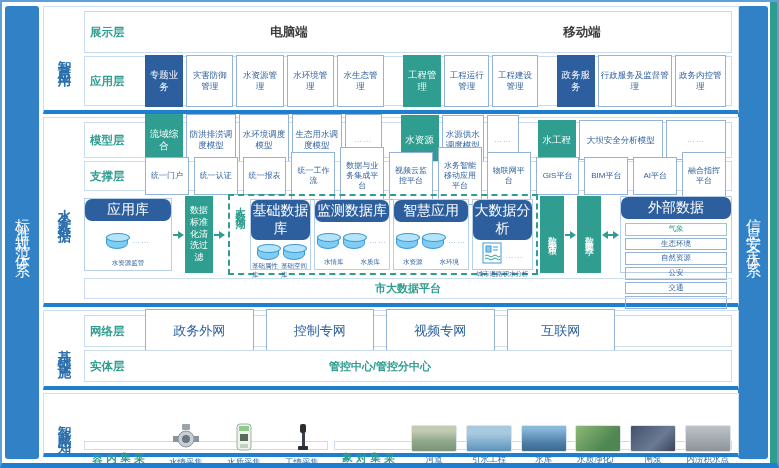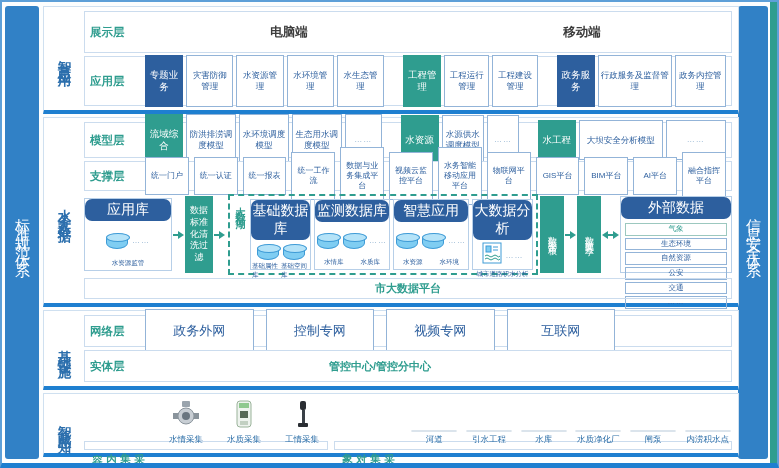--- a/index.html
+++ b/index.html
@@ -110,21 +110,21 @@
   .wide-bar { border: 1px solid #cbdcee; color: #2f9d8f; text-align: center;
               font-size: 11px; font-weight: bold; padding: 2px 0; flex: 0 0 18px; }
 
   .s3 .row { flex: 1; }
   .center-val { width: 470px; text-align: center; color: #2f9d8f; font-weight: bold;
                 font-size: 11px; }
   .net-items { display: flex; gap: 12px; width: 470px; }
   .net-items .chip { flex: 1; min-height: 16px; font-size: 13px; }
 
   .pan-row { display: flex; gap: 6px; flex: 1; min-height: 0; }
-  .panel { border: 1px solid #cbdcee; display: flex; gap: 20px;
+  .panel { border: 1px solid #cbdcee; display: flex; align-items: center; gap: 20px;
            padding: 3px 6px; min-width: 0; margin-top: 44px; }
   .panel.content { flex: 0 0 244px; }
   .panel.objects { flex: 1; }
   .panel-label { writing-mode: vertical-rl; color: #2f9d8f; font-weight: bold;
                  font-size: 10.5px; letter-spacing: 3px; flex: 0 0 16px;
                  display: flex; align-items: center; }
   .pitem { display: flex; flex-direction: column; align-items: center; justify-content: flex-end;
            gap: 2px; flex: 1; min-width: 0; }
   .pitem .lbl { font-size: 8.5px; color: #2d6fa8; white-space: nowrap; }
   .photo { width: 46px; height: 27px; border-radius: 2px; border: 1px solid #dbe4ec; }

